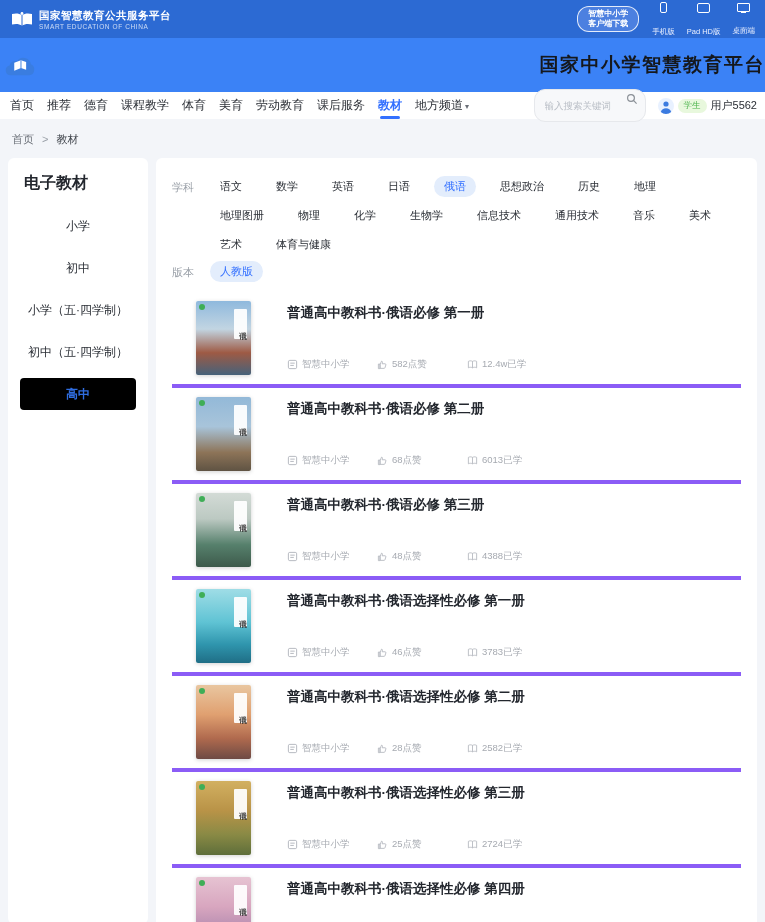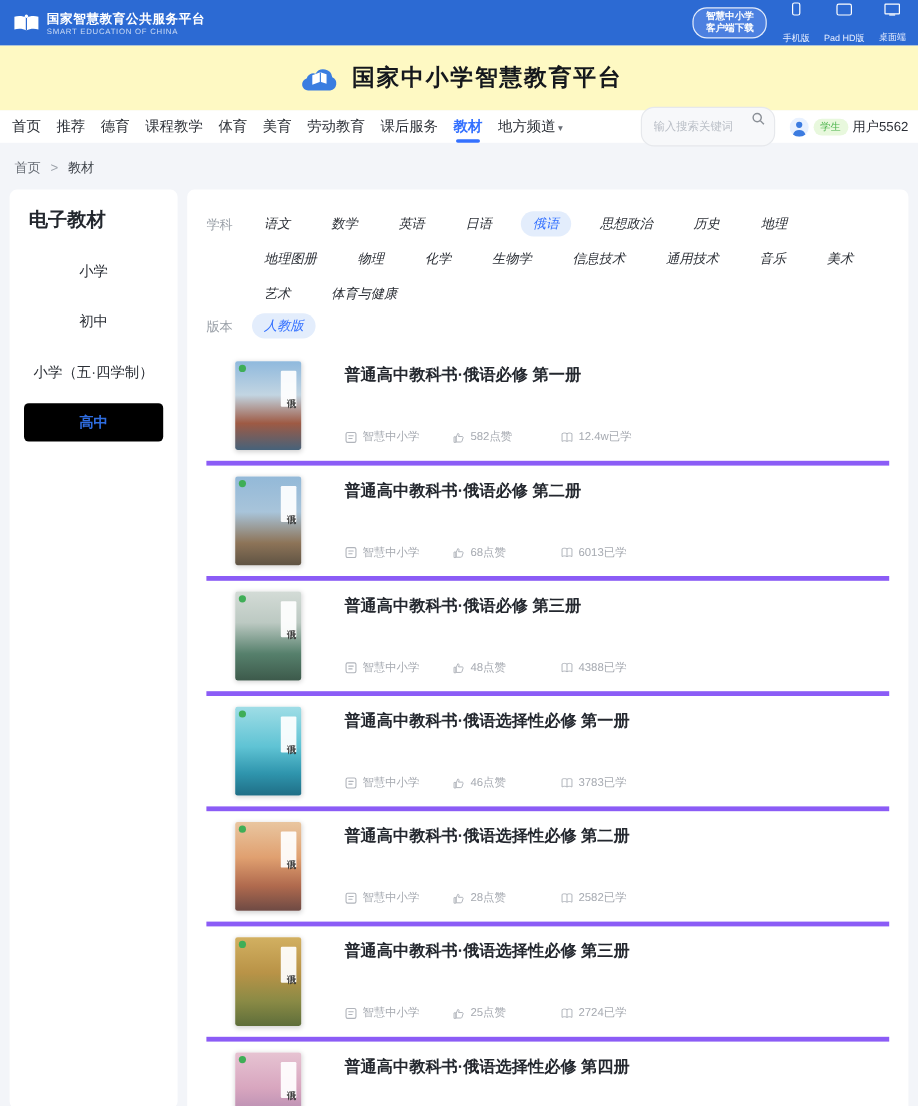--- a/index.html
+++ b/index.html
@@ -20,22 +20,22 @@
   .tb-app { display:flex; flex-direction:column; align-items:center; gap:14px;
     font-size:7.5px; color:#e9efff; cursor:pointer; }
   .tb-app-icon { display:block; }
   [data-name="phone-icon"] { width:7px; height:11px; border:1px solid #fff; border-radius:2px; }
   [data-name="pad-icon"]   { width:13px; height:10px; border:1px solid #fff; border-radius:2px; margin-top:1px;}
   [data-name="desktop-icon"]{ width:13px; height:9px; border:1px solid #fff; border-radius:1px; position:relative; margin-top:1px;}
   [data-name="desktop-icon"]::after { content:''; position:absolute; left:3px; bottom:-2px;
     width:5px; height:1px; background:#fff; }
 
   
-  .header { height:54px; background:#fef9c3; display:flex; align-items:center;
-    justify-content:center; gap:9px; }
+  .header { height:54px; background:#3b82f6; display:flex; align-items:center;
+    justify-content:space-between; gap:9px; }
   .header-title { font-size:19px; font-weight:bold; color:#15181d; letter-spacing:1.5px; }
 
   
   .navrow { height:27px; background:#fff; display:flex; align-items:center;
     padding:0 8px 0 10px; }
   .nav-items { display:flex; gap:13px; height:100%; align-items:center; }
   .nav-item { font-size:12px; color:#2b2f36; cursor:pointer; position:relative;
     height:100%; display:flex; align-items:center; gap:2px; white-space:nowrap; }
   .nav-item.active { color:#3370ff; font-weight:bold; }
   .nav-item.active::after { content:''; position:absolute; left:50%; transform:translateX(-50%);
@@ -64,21 +64,21 @@
     margin-bottom:16px; }
   .side-item { height:32px; line-height:32px; text-align:center; font-size:12px;
     color:#2b2f36; margin:0 12px 10px; border-radius:4px; cursor:pointer; white-space:nowrap;}
   .side-item.active { background:#000000; color:#2f6de0; font-weight:bold; }
 
   .main { flex:1; margin-left:8px; background:#fff; border-radius:6px;
     min-height:766px; padding:18px 16px 8px; }
 
   .filter-row { display:flex; font-size:11px; margin-bottom:6px; }
   .filter-label { color:#9aa0a8; width:38px; flex-shrink:0; padding-top:4px; }
-  .filter-options { display:flex; flex-wrap:wrap; gap:8px 14px; max-width:566px;font-style:italic; }
+  .filter-options { display:flex; flex-wrap:wrap; gap:8px 14px; max-width:566px; }
   .filter-option { color:#2b2f36; padding:3px 10px; border-radius:12px; cursor:pointer;
     white-space:nowrap; }
   .filter-option.active { background:#e3edfc; color:#3370ff; }
 
   
   .books { margin-top:10px; }
   .book-row { display:flex; gap:36px; padding:9px 0 9px 24px;
     border-bottom:4px solid #8b5cf6; cursor:pointer; }
   .cover { width:55px; height:74px; border-radius:2px; position:relative;
     box-shadow:0 1px 4px rgba(0,0,0,.18); flex-shrink:0; }
@@ -217,20 +217,23 @@
 
     <div class="side-item" data-name="sidebar-item">
           <span data-name="sidebar-item-label">小学</span>
         </div>
         <div class="side-item" data-name="sidebar-item">
           <span data-name="sidebar-item-label">初中</span>
         </div>
         <div class="side-item" data-name="sidebar-item">
           <span data-name="sidebar-item-label">小学（五·四学制）</span>
         </div>
+        <div class="side-item" data-name="sidebar-item">
+          <span data-name="sidebar-item-label">初中（五·四学制）</span>
+        </div>
         <div class="side-item active" data-name="sidebar-item">
           <span data-name="sidebar-item-label">高中</span>
         </div>
       </div>
   </div>
 
   <div class="main" data-name="main-panel">
 
     <div class="filter-row" data-name="subject-filter-row">
       <div class="filter-label" data-name="subject-filter-label">学科</div>

